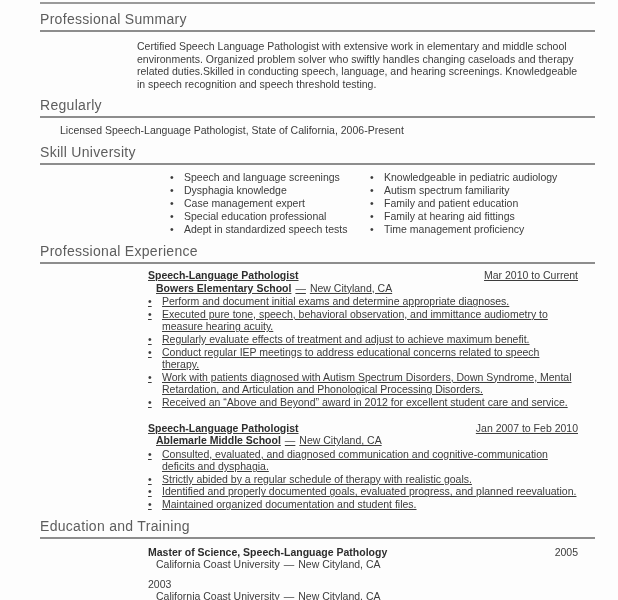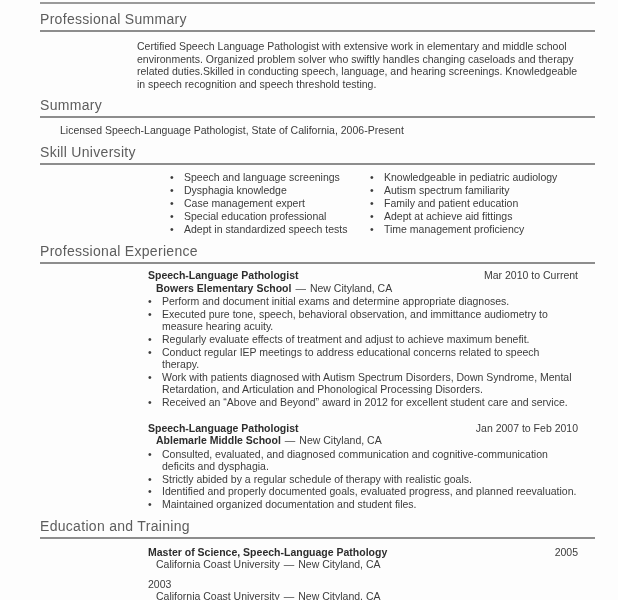--- a/index.html
+++ b/index.html
@@ -32,21 +32,21 @@
   .summary-par { margin:8px 40px 0 137px; }
   .license-entry { margin:6px 40px 0 60px; }
 
   .skills { display:flex; margin:6px 40px 0 170px; }
   .skills-col { display:flex; flex-direction:column; }
   .skills-col.col1 { width:200px; }
   .skill-item { display:flex; line-height:13px; }
   .dot { width:14px; flex:none; }
   .skill-text { flex:1; }
 
-  .xp-entry { margin:5px 40px 0 148px; }
+  .xp-entry { margin:5px 40px 0 148px;text-decoration:underline; }
   .xp-entry.second { margin-top:13px; }
   .head-row { display:flex; justify-content:space-between; align-items:baseline; }
   .job-title, .company, .degree { font-weight:bold; color:#2d2d2d; }
   .dates, .year { font-weight:normal; color:#3c3c3c; white-space:nowrap; }
   .sub-row { color:#3c3c3c;padding-left:8px; }
   .sep { padding:0 4px; color:#4a4a4a; }
   .bullets { margin:1px 0 0 0; padding:0; list-style:none; }
   .bullet-li { display:flex; }
   .bullet-text { flex:1; }
 
@@ -55,21 +55,21 @@
 </head>
 <body>
 
 <div class="page">
 
   <div class="rule-top"></div>
 
   <div class="section-title">Professional Summary</div>
   <div class="summary-par">Certified Speech Language Pathologist with extensive work in elementary and middle school environments. Organized problem solver who swiftly handles changing caseloads and therapy related duties.Skilled in conducting speech, language, and hearing screenings. Knowledgeable in speech recognition and speech threshold testing.</div>
 
-  <div class="section-title">Summary</div>
+  <div class="section-title">Regularly</div>
   <div class="license-entry">Licensed Speech-Language Pathologist, State of California, 2006-Present</div>
 
   <div class="section-title">Skill University</div>
   <div class="skills">
     <div class="skills-col col1">
       <div class="skill-item">
           <span class="dot">•</span>
           <span class="skill-text">Speech and language screenings</span>
         </div>
       <div class="skill-item">
@@ -97,21 +97,21 @@
       <div class="skill-item">
           <span class="dot">•</span>
           <span class="skill-text">Autism spectrum familiarity</span>
         </div>
       <div class="skill-item">
           <span class="dot">•</span>
           <span class="skill-text">Family and patient education</span>
         </div>
       <div class="skill-item">
           <span class="dot">•</span>
-          <span class="skill-text">Adept at achieve aid fittings</span>
+          <span class="skill-text">Family at hearing aid fittings</span>
         </div>
       <div class="skill-item">
           <span class="dot">•</span>
           <span class="skill-text">Time management proficiency</span>
         </div>
     </div>
   </div>
 
   <div class="section-title">Professional Experience</div>
 

